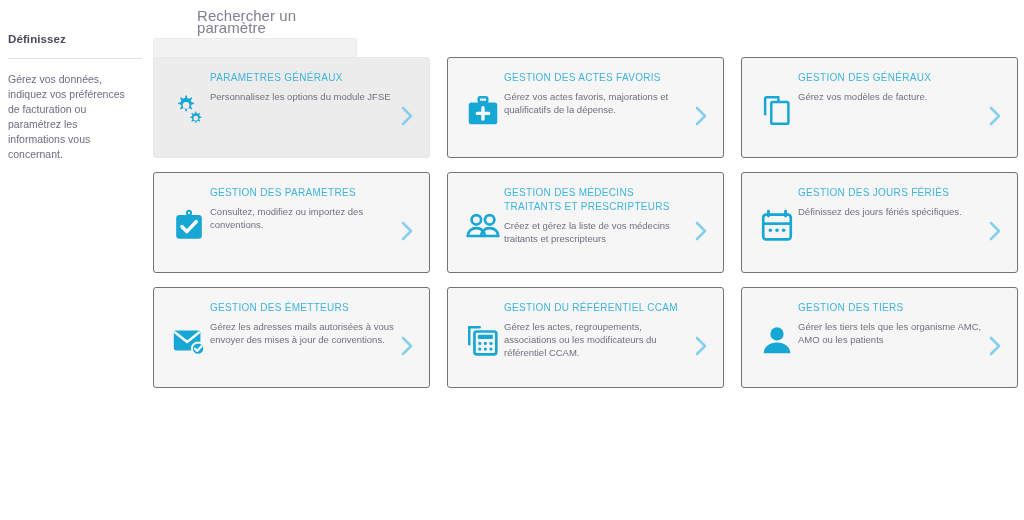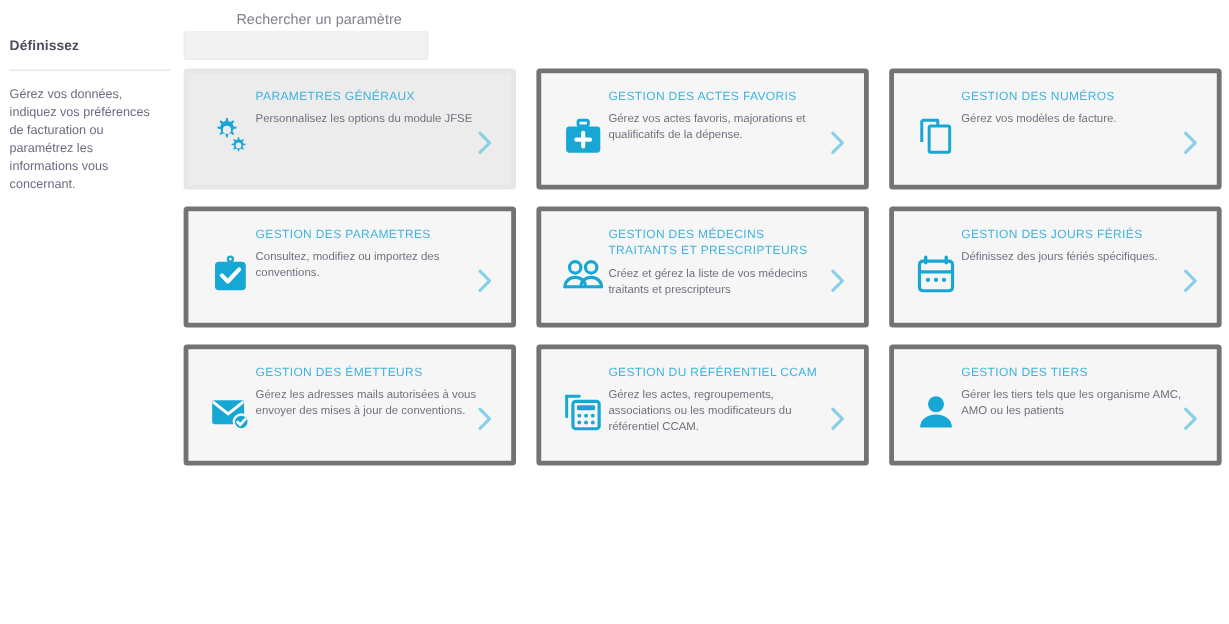--- a/index.html
+++ b/index.html
@@ -58,21 +58,21 @@
     flex: 1 1 auto;
     position: relative;
   }
   .search-block {
     position: absolute;
     left: 3px;
     top: 10px;
     width: 204px;
   }
   .search-label {
-    font-size: 12px;
+    font-size: 15px;
     color: #80808f;
     line-height: 12px;
     letter-spacing: 0.05px;
     padding-left: 44px;
   }
   .search-input {
     display: block;
     margin-top: 4px;
     width: 204px;
     height: 24px;
@@ -96,21 +96,21 @@
     display: flex;
     flex-wrap: wrap;
     gap: 14px 17px;
   }
   .card {
     position: relative;
     box-sizing: border-box;
     width: 277px;
     height: 101px;
     background: #f6f6f6;
-    border: 4px solid #737373;
+    border: 1px solid #737373;
     border-radius: 3px;
     cursor: pointer;
     text-decoration: underline;
   }
   .card.shade {
     background: #ececec;
     border-color: #e7e7e7;
   }
   .card-icon {
     position: absolute;
@@ -203,21 +203,21 @@
               <use href="#ic-chevron-right-icon"></use>
             </svg>
           </span>
         </div>
         <div class="card">
           <span class="card-icon">
             <svg width="38" height="38" viewBox="0 0 40 40">
               <use href="#ic-copy-documents-icon"></use>
             </svg>
           </span>
-          <div class="card-title">GESTION DES NUMÉROS</div>
+          <div class="card-title">GESTION DES GÉNÉRAUX</div>
           <div class="card-desc">Gérez vos modèles de facture.</div>
           <span class="chevron">
             <svg width="16" height="24" viewBox="0 0 16 24">
               <use href="#ic-chevron-right-icon"></use>
             </svg>
           </span>
         </div>
         <div class="card">
           <span class="card-icon">
             <svg width="38" height="38" viewBox="0 0 40 40">

